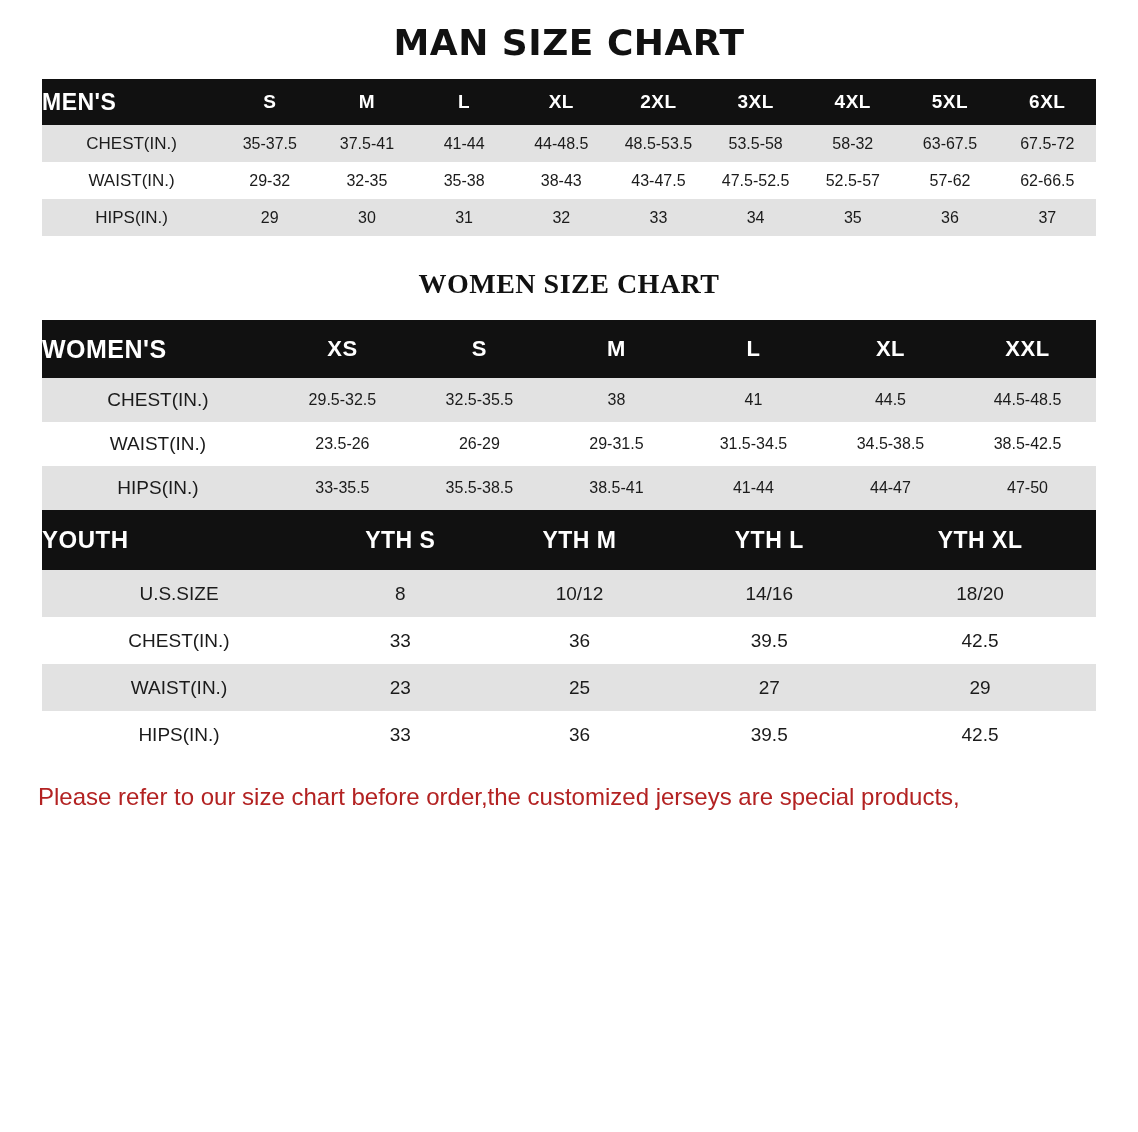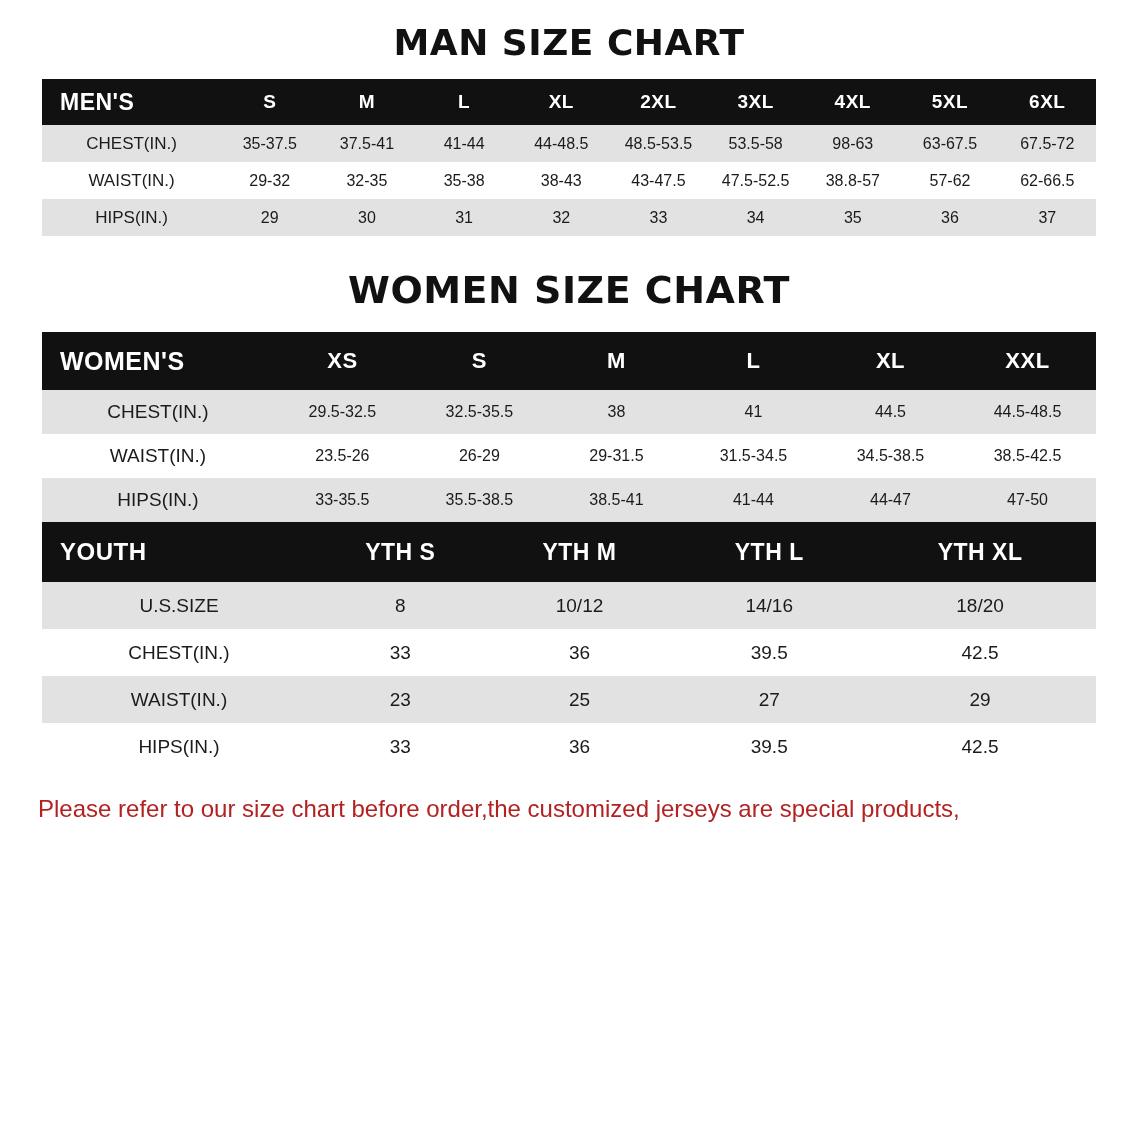--- a/index.html
+++ b/index.html
@@ -40,21 +40,21 @@
 
   
   .section-title {
     text-align: center;
     font-family: "DejaVu Sans", sans-serif;
     font-weight: bold;
     color: #111111;
     letter-spacing: 0.5px;
   }
   .title-man    { font-size: 36px; margin-top: 22px; margin-bottom: 16px; }
-  .title-women  { font-size: 38px; margin-top: 32px; margin-bottom: 20px; }
+  .title-women  { font-size: 28px; margin-top: 32px; margin-bottom: 20px; font-family: Liberation Serif, serif; }
   .title-youth  { font-size: 38px; margin-top: 42px; margin-bottom: 22px; }
 
   
   .table-wrap {
     margin: 0 42px;
   }
   table.size-table {
     width: 100%;
     border-collapse: collapse;
     table-layout: fixed;
@@ -62,21 +62,21 @@
   table.size-table thead th {
     background: #111111;
     color: #ffffff;
     font-family: "Liberation Sans", sans-serif;
     font-weight: bold;
     text-align: center;
     letter-spacing: 0.5px;
   }
   table.size-table thead th.rowhead {
     text-align: left;
-    padding-left: 18px;
+    padding-left: 0;
   }
   table.size-table tbody td {
     text-align: center;
     color: #1b1b1b;
     font-family: "Liberation Sans", sans-serif;
   }
   table.size-table tbody tr.shade td { background: #e2e2e2; }
   table.size-table tbody tr.plain td { background: #ffffff; }
   table.size-table tbody td.rowhead {
     text-align: center;
@@ -148,33 +148,33 @@
       </thead>
       <tbody>
         <tr class="shade">
           <td class="rowhead">CHEST(IN.)</td>
           <td>35-37.5</td>
           <td>37.5-41</td>
           <td>41-44</td>
           <td>44-48.5</td>
           <td>48.5-53.5</td>
           <td>53.5-58</td>
-          <td>98-63</td>
+          <td>58-32</td>
           <td>63-67.5</td>
           <td>67.5-72</td>
         </tr>
         <tr class="plain">
           <td class="rowhead">WAIST(IN.)</td>
           <td>29-32</td>
           <td>32-35</td>
           <td>35-38</td>
           <td>38-43</td>
           <td>43-47.5</td>
           <td>47.5-52.5</td>
-          <td>38.8-57</td>
+          <td>52.5-57</td>
           <td>57-62</td>
           <td>62-66.5</td>
         </tr>
         <tr class="shade">
           <td class="rowhead">HIPS(IN.)</td>
           <td>29</td>
           <td>30</td>
           <td>31</td>
           <td>32</td>
           <td>33</td>

